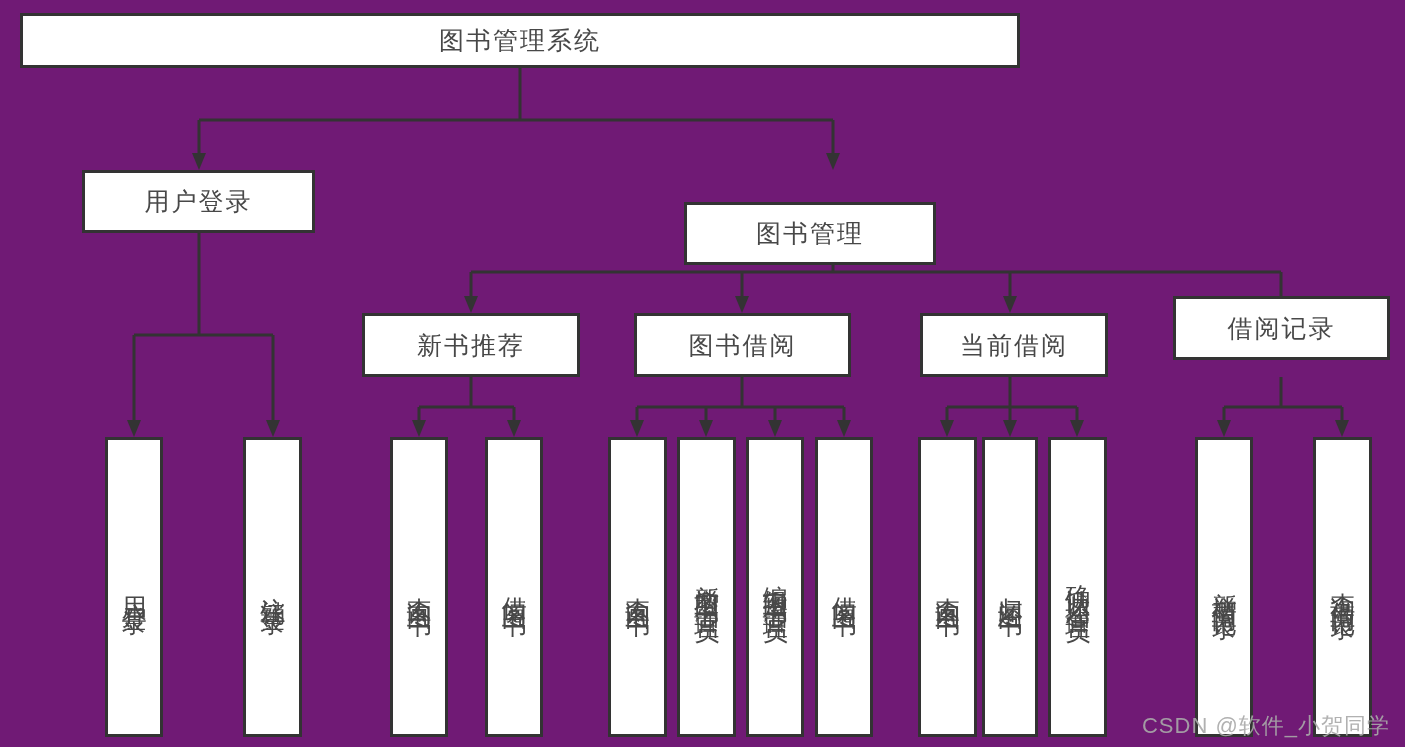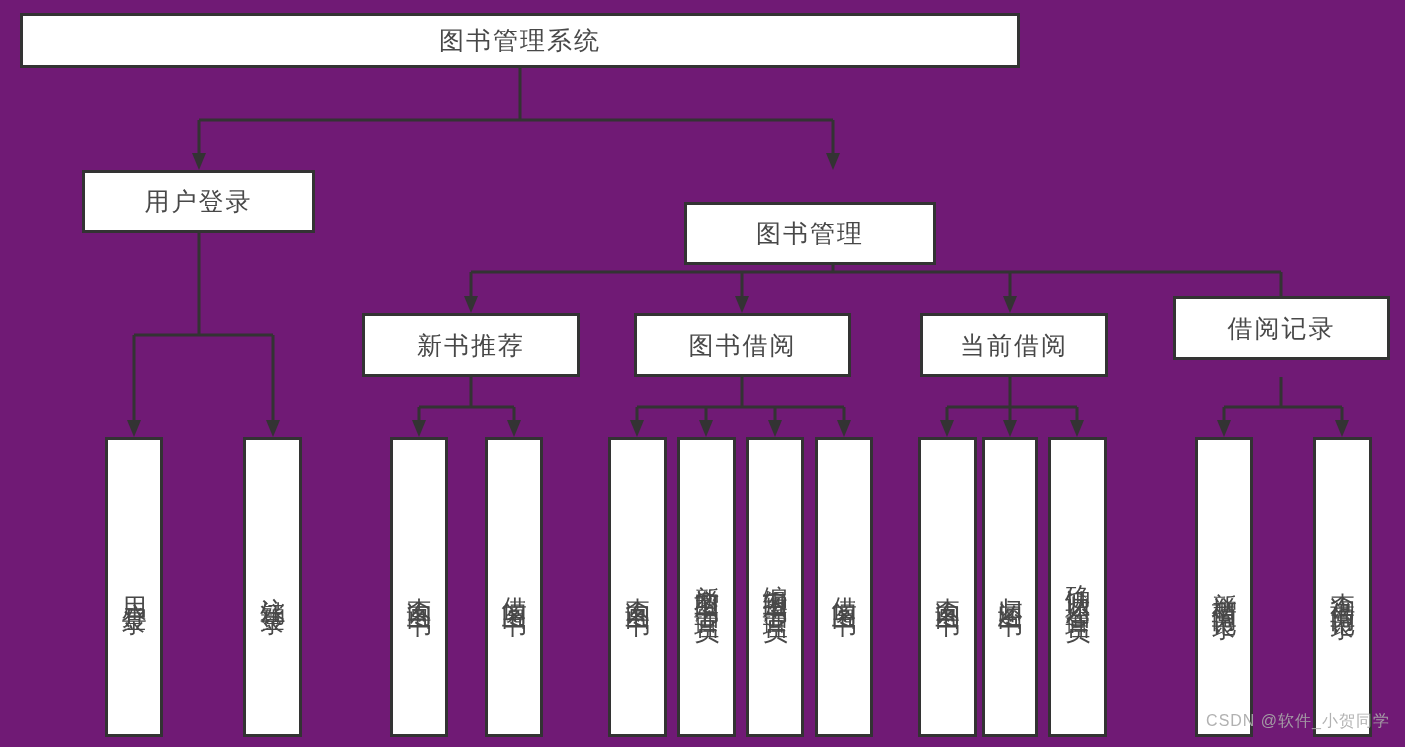--- a/index.html
+++ b/index.html
@@ -44,21 +44,21 @@
     text-orientation: mixed;
     font-size: 25px;
     letter-spacing: 5px;
     line-height: 1.1;
     padding: 8px 0;
   }
   .watermark {
     position: absolute;
     right: 15px;
     top: 711px;
-    font-size: 16px;
+    font-size: 22px;
     color: #a9a9a9;
     opacity: 0.9;
     letter-spacing: 1px;
     white-space: nowrap;
     z-index: 5;
   }
 </style>
 </head>
 <body>
 

